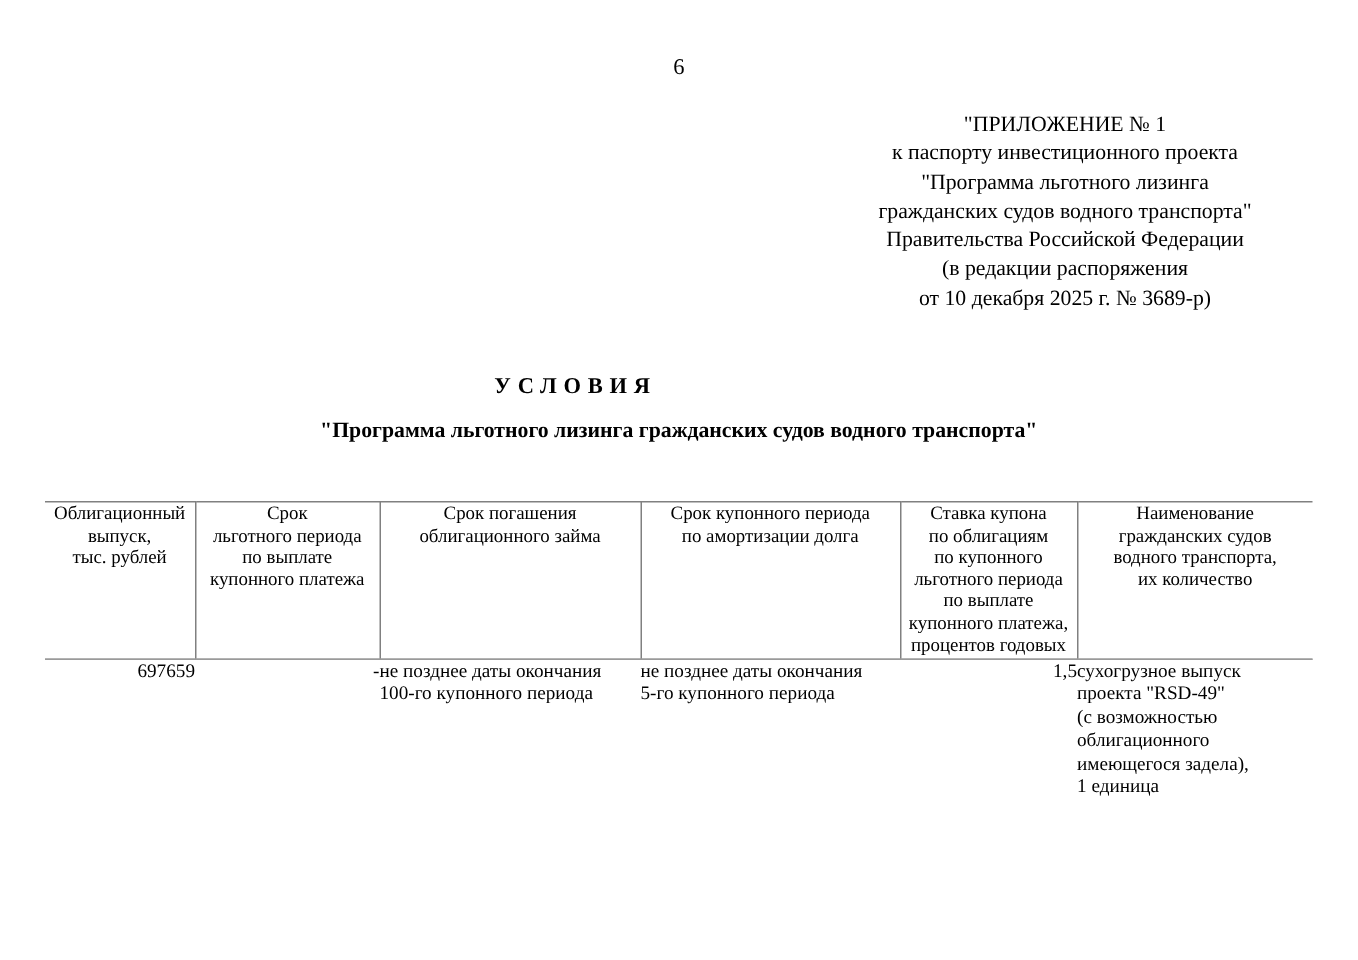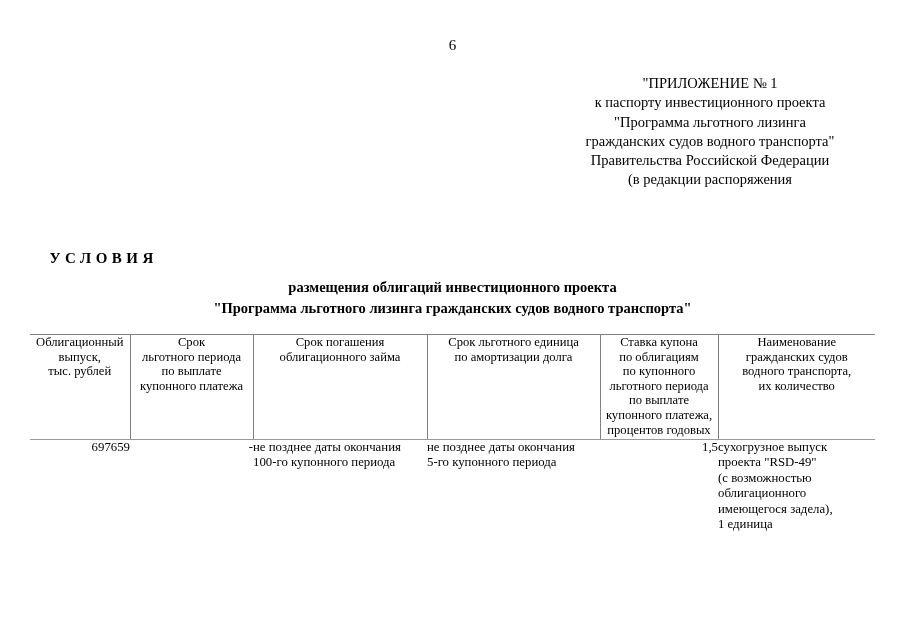--- a/index.html
+++ b/index.html
@@ -45,22 +45,21 @@
   .appendix-block div {
     white-space: nowrap;
   }
 
   
   .doc-title {
     position: absolute;
     top: 249px;
     left: 0;
     width: 763px;
-    text-align: left;
-    margin-left: 45px;
+    text-align: center;
   }
   .doc-title-main {
     font-size: 15px;
     font-weight: bold;
     letter-spacing: 4.5px;
     text-indent: 4.5px;
     line-height: 18px;
   }
   .doc-subtitle {
     position: absolute;
@@ -135,28 +134,28 @@
 
   <div class="page-number">6</div>
 
   <div class="appendix-block">
     <div>"ПРИЛОЖЕНИЕ № 1</div>
     <div>к паспорту инвестиционного проекта</div>
     <div>"Программа льготного лизинга</div>
     <div>гражданских судов водного транспорта"</div>
     <div>Правительства Российской Федерации</div>
     <div>(в редакции распоряжения</div>
+    <div>от 10 декабря 2025 г. № 3689-р)</div>
   </div>
 
   <div class="doc-title">
     <div class="doc-title-main">УСЛОВИЯ</div>
   </div>
 
   <div class="doc-subtitle">
-    <div>размещения облигаций инвестиционного проекта</div>
     <div>"Программа льготного лизинга гражданских судов водного транспорта"</div>
   </div>
 
   <div class="table-wrap">
     <table class="conditions">
       <colgroup>
         <col class="col1">
           <col class="col2">
           <col class="col3">
         <col class="col4">
@@ -181,21 +180,21 @@
             </div>
           </th>
           <th>
             <div class="hcell">
               <div>Срок погашения</div>
               <div>облигационного займа</div>
             </div>
           </th>
           <th>
             <div class="hcell">
-              <div>Срок льготного единица</div>
+              <div>Срок купонного периода</div>
               <div>по амортизации долга</div>
             </div>
           </th>
           <th>
             <div class="hcell">
               <div>Ставка купона</div>
               <div>по облигациям</div>
               <div>по купонного</div>
               <div>льготного периода</div>
               <div>по выплате</div>

